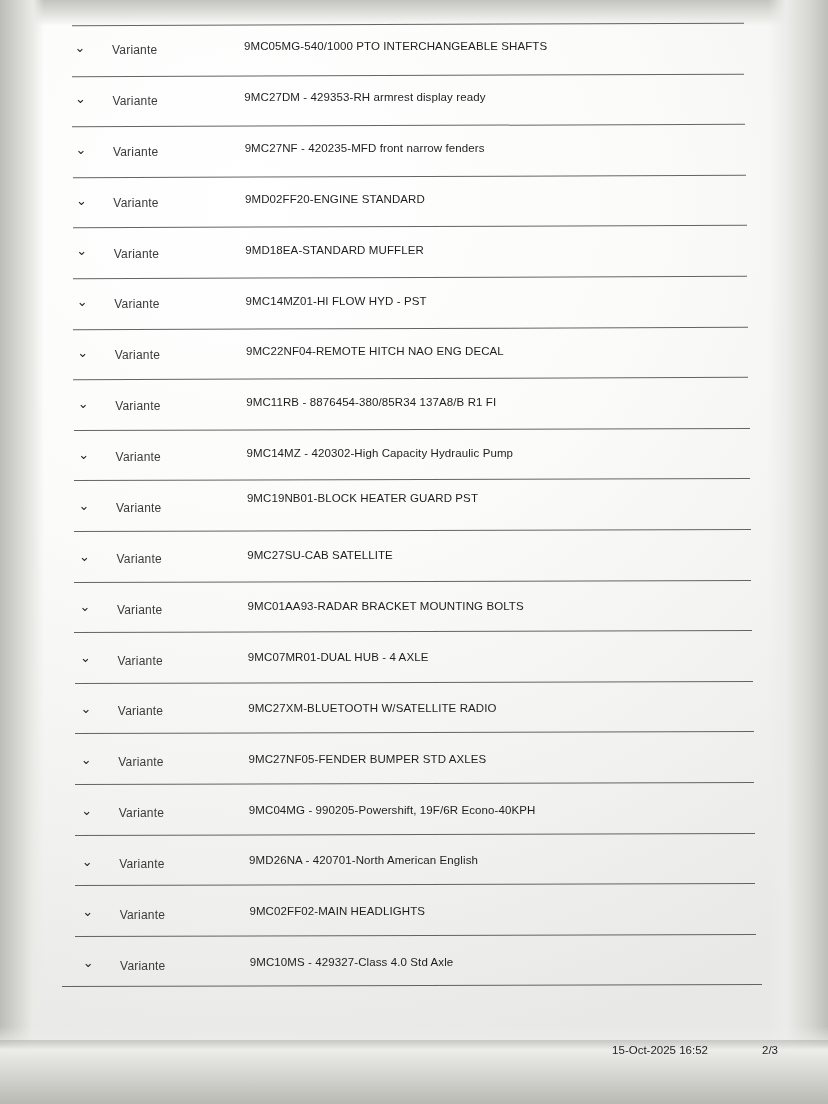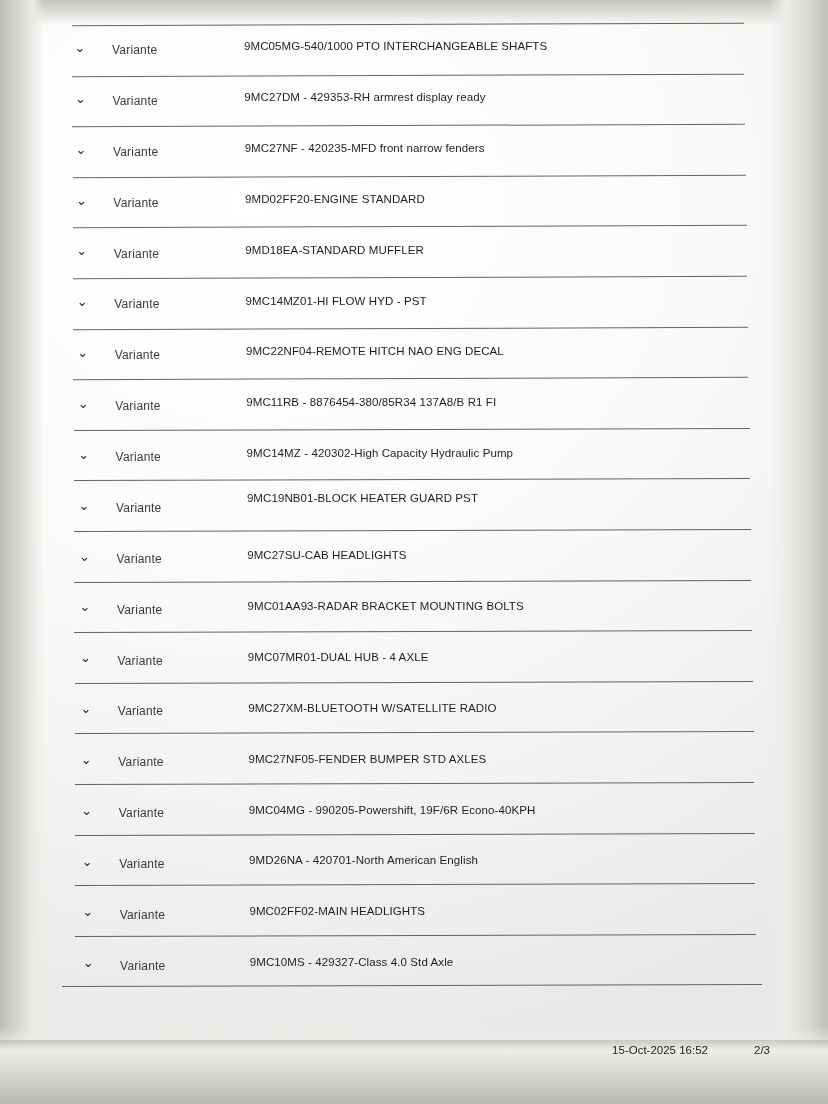--- a/index.html
+++ b/index.html
@@ -125,21 +125,21 @@
   #footer .ts {
     position: absolute;
     right: 120px;
     top: 4px;
     font-size: 11.5px;
     color: #1f1f1f;
     white-space: nowrap;
   }
   #footer .pg {
     position: absolute;
-    right: 58px;
+    right: 50px;
     top: 4px;
     font-size: 11.5px;
     color: #1f1f1f;
     white-space: nowrap;
   }
 </style>
 </head>
 <body>
 
 <div id="page-photo"></div>
@@ -209,21 +209,21 @@
       <div class="row" style="top: 479.4px;">
         <div class="rule" style="left: 13.7325px; width: 676.455px; transform: rotate(-0.184deg);"></div>
         <div class="chevron" style="top: 21.25px; left: 16.05px;">⌄</div>
         <div class="variante" style="top: 21.52px; left: 56.05px;">Variante</div>
         <div class="code" style="top: 13px; left: 170.88px;">9MC19NB01-BLOCK HEATER GUARD PST</div>
       </div>
       <div class="row" style="top: 530px;">
         <div class="rule" style="left: 13.925px; width: 676.95px; transform: rotate(-0.18deg);"></div>
         <div class="chevron" style="top: 21.5px; left: 16.5px;">⌄</div>
         <div class="variante" style="top: 21.8px; left: 56.5px;">Variante</div>
-        <div class="code" style="top: 19px; left: 171.2px;">9MC27SU-CAB HEADLIGHTS</div>
+        <div class="code" style="top: 19px; left: 171.2px;">9MC27SU-CAB SATELLITE</div>
       </div>
       <div class="row" style="top: 580.6px;">
         <div class="rule" style="left: 14.1175px; width: 677.445px; transform: rotate(-0.176deg);"></div>
         <div class="chevron" style="top: 21.75px; left: 16.95px;">⌄</div>
         <div class="variante" style="top: 22.08px; left: 56.95px;">Variante</div>
         <div class="code" style="top: 19.3px; left: 171.52px;">9MC01AA93-RADAR BRACKET MOUNTING BOLTS</div>
       </div>
       <div class="row" style="top: 631.2px;">
         <div class="rule" style="left: 14.31px; width: 677.94px; transform: rotate(-0.172deg);"></div>
         <div class="chevron" style="top: 22px; left: 17.4px;">⌄</div>

